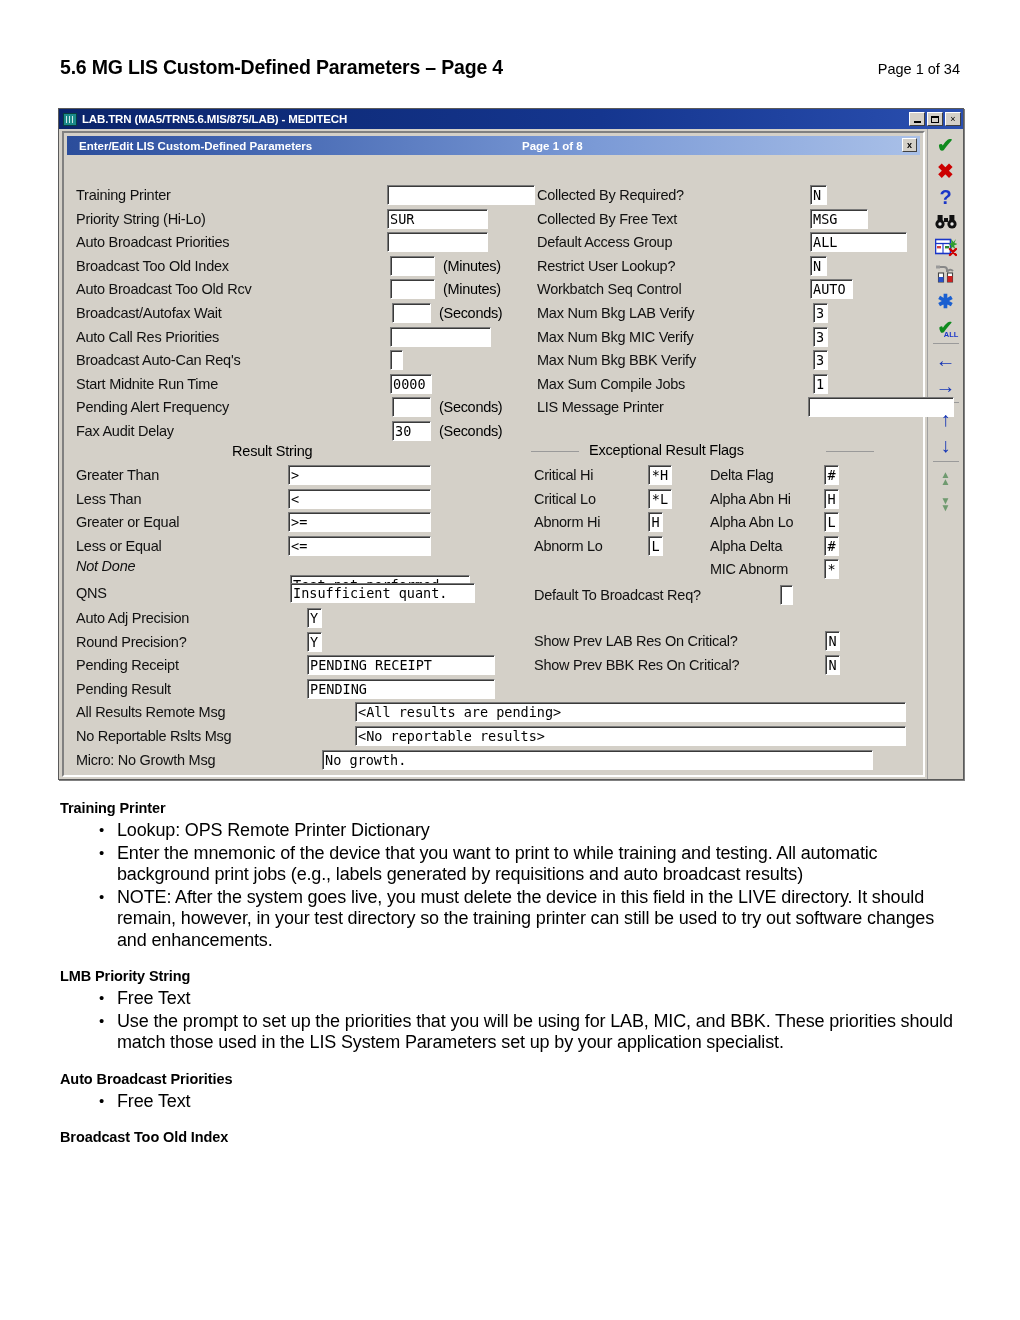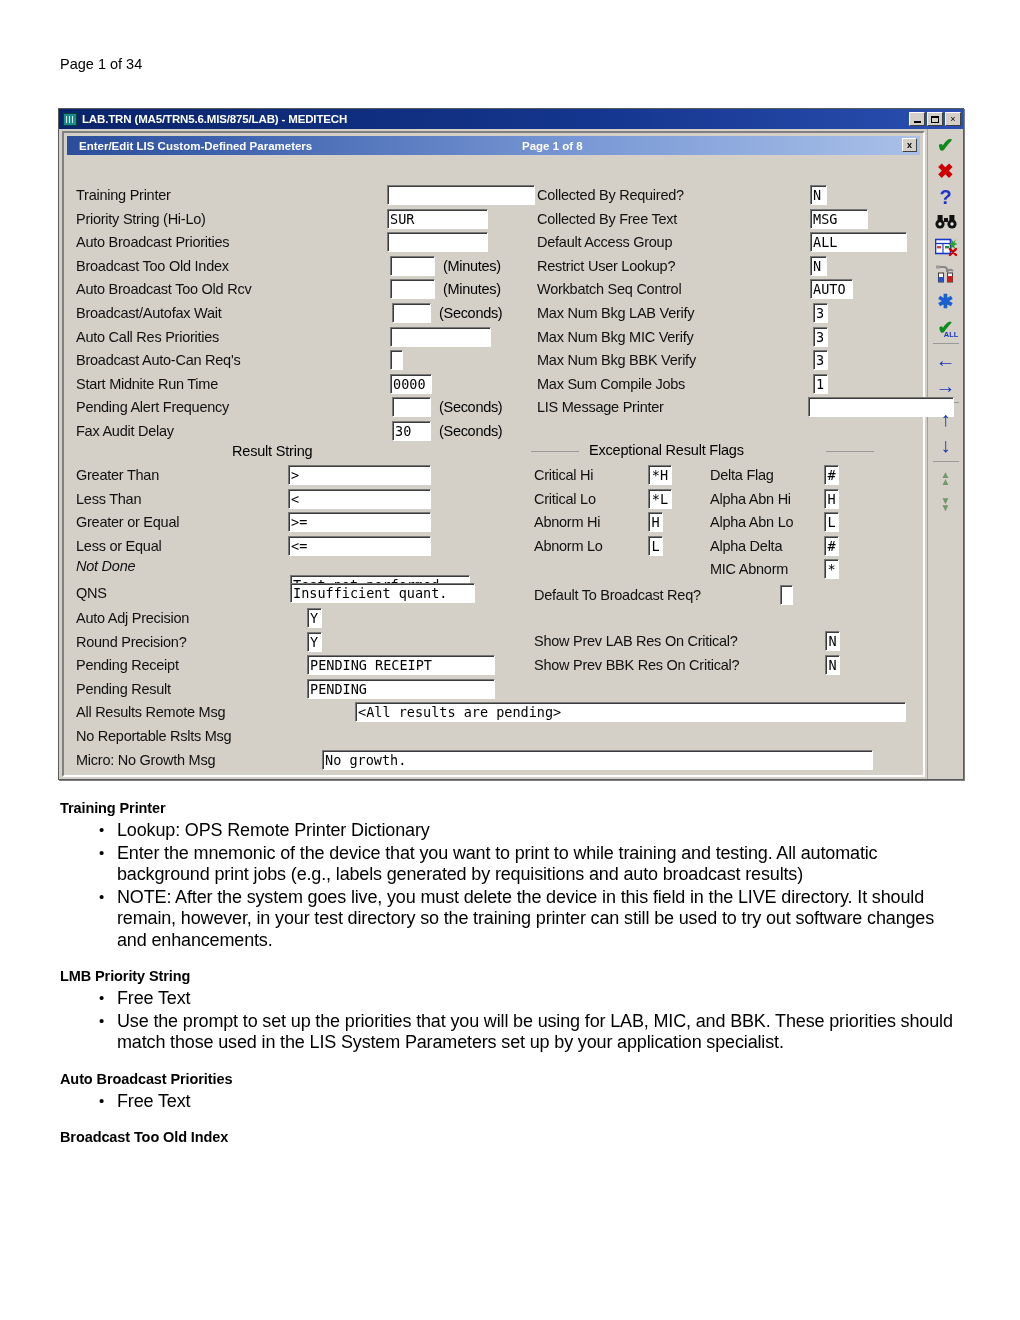--- a/index.html
+++ b/index.html
@@ -136,20 +136,21 @@
     margin-bottom:1px; letter-spacing:-0.15px;
   }
   .note-li::before {
     content:"\2022"; position:absolute; left:39px; top:-1px; font-size:15px;
   }
 </style>
 </head>
 <body>
 
 <div class="doc-head">
+  <div class="doc-title">5.6 MG LIS Custom-Defined Parameters – Page 4</div>
   <div class="doc-pageno">Page 1 of 34</div>
 </div>
 
 <div class="app-window">
 
   <div class="titlebar">
     <span class="titlebar-icon"></span>
     <span class="titlebar-text">LAB.TRN (MA5/TRN5.6.MIS/875/LAB) - MEDITECH</span>
     <span class="win-btns">
       <span class="win-btn">
@@ -261,20 +262,21 @@
             <div class="fld" style="left: 243px; top: 453px; width: 15px;">Y</div>
             <div class="lbl" style="left: 12px; top: 478.6px;">Round Precision?</div>
             <div class="fld" style="left: 243px; top: 476.6px; width: 15px;">Y</div>
             <div class="lbl" style="left: 12px; top: 502.2px;">Pending Receipt</div>
             <div class="fld" style="left: 243px; top: 500.2px; width: 188px;">PENDING RECEIPT</div>
             <div class="lbl" style="left: 12px; top: 525.8px;">Pending Result</div>
             <div class="fld" style="left: 243px; top: 523.8px; width: 188px;">PENDING</div>
             <div class="lbl" style="left: 12px; top: 549.4px;">All Results Remote Msg</div>
             <div class="fld" style="left: 291px; top: 547.4px; width: 551px;">&lt;All results are pending&gt;</div>
             <div class="lbl" style="left: 12px; top: 573px;">No Reportable Rslts Msg</div>
+            <div class="fld" style="left: 291px; top: 571px; width: 551px;">&lt;No reportable results&gt;</div>
             <div class="lbl" style="left: 12px; top: 596.6px;">Micro: No Growth Msg</div>
             <div class="fld" style="left: 258px; top: 594.6px; width: 551px;">No growth.</div>
             <div class="lbl" style="left: 470px; top: 478px;">Show Prev LAB Res On Critical?</div>
             <div class="fld" style="left: 761px; top: 476px; width: 15px; text-align: center; padding: 0px;">N</div>
             <div class="lbl" style="left: 470px; top: 501.6px;">Show Prev BBK Res On Critical?</div>
             <div class="fld" style="left: 761px; top: 499.6px; width: 15px; text-align: center; padding: 0px;">N</div>
           </div>
       </div>
     </div>
 

